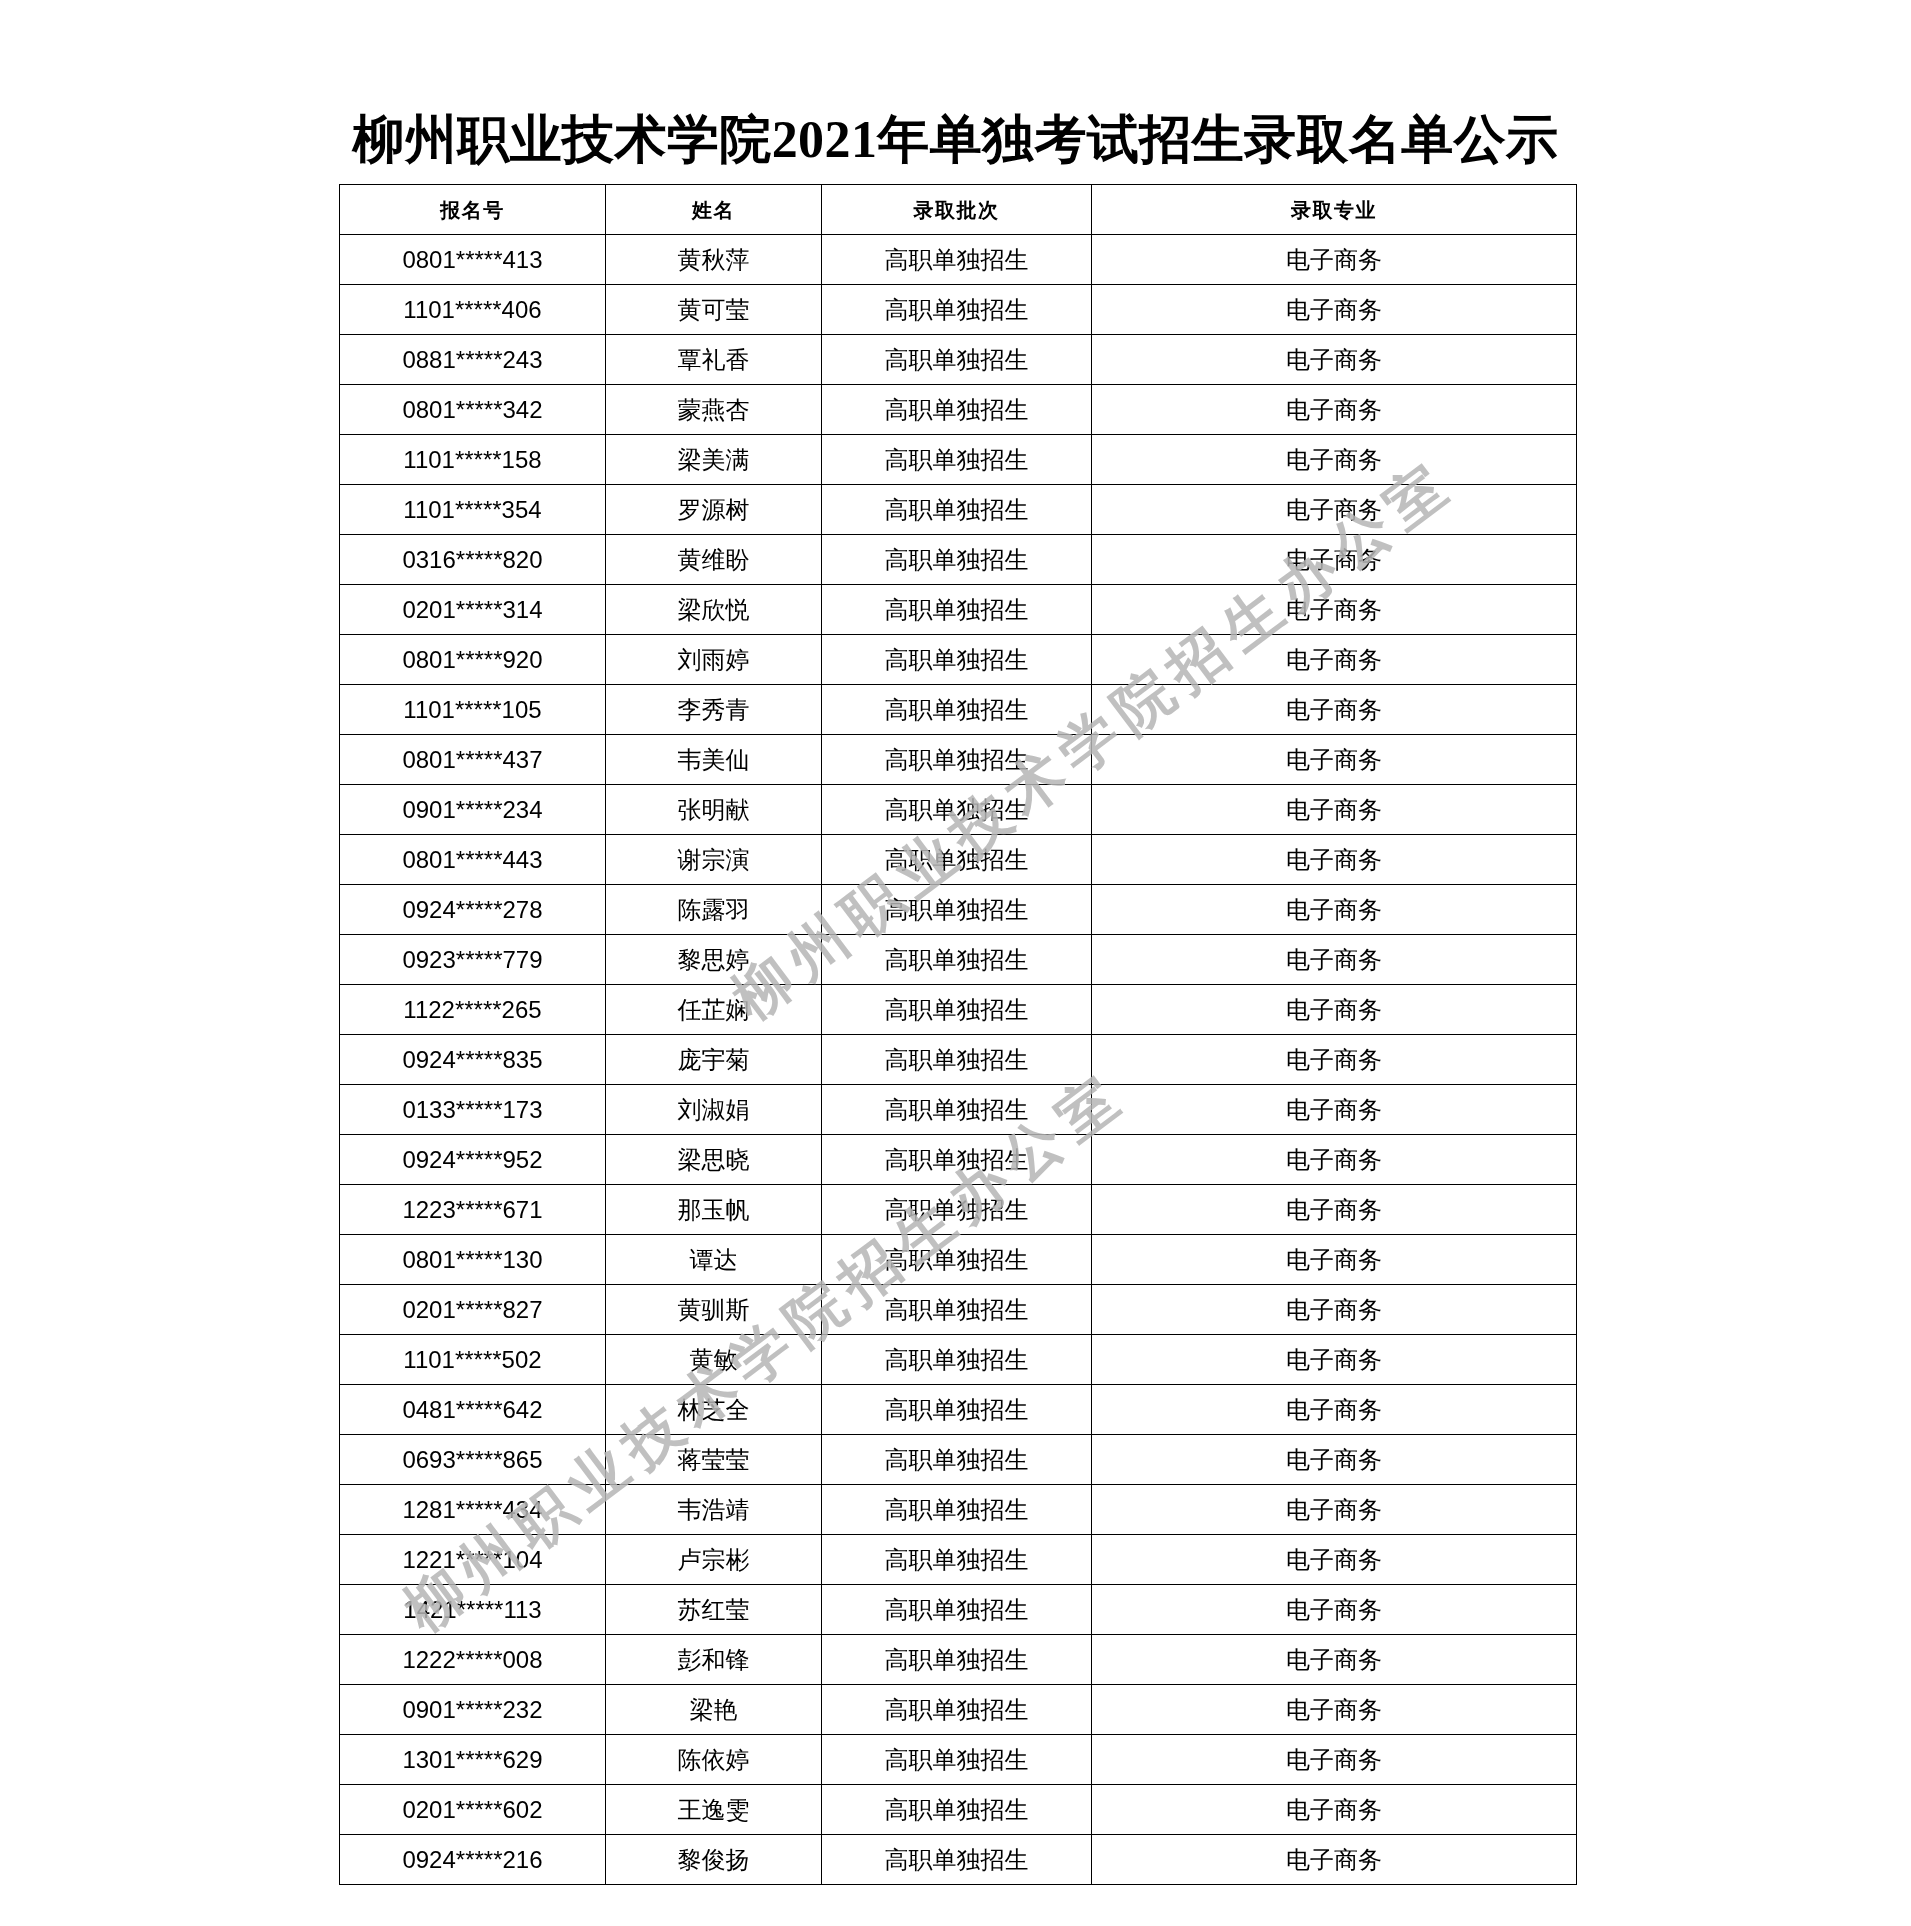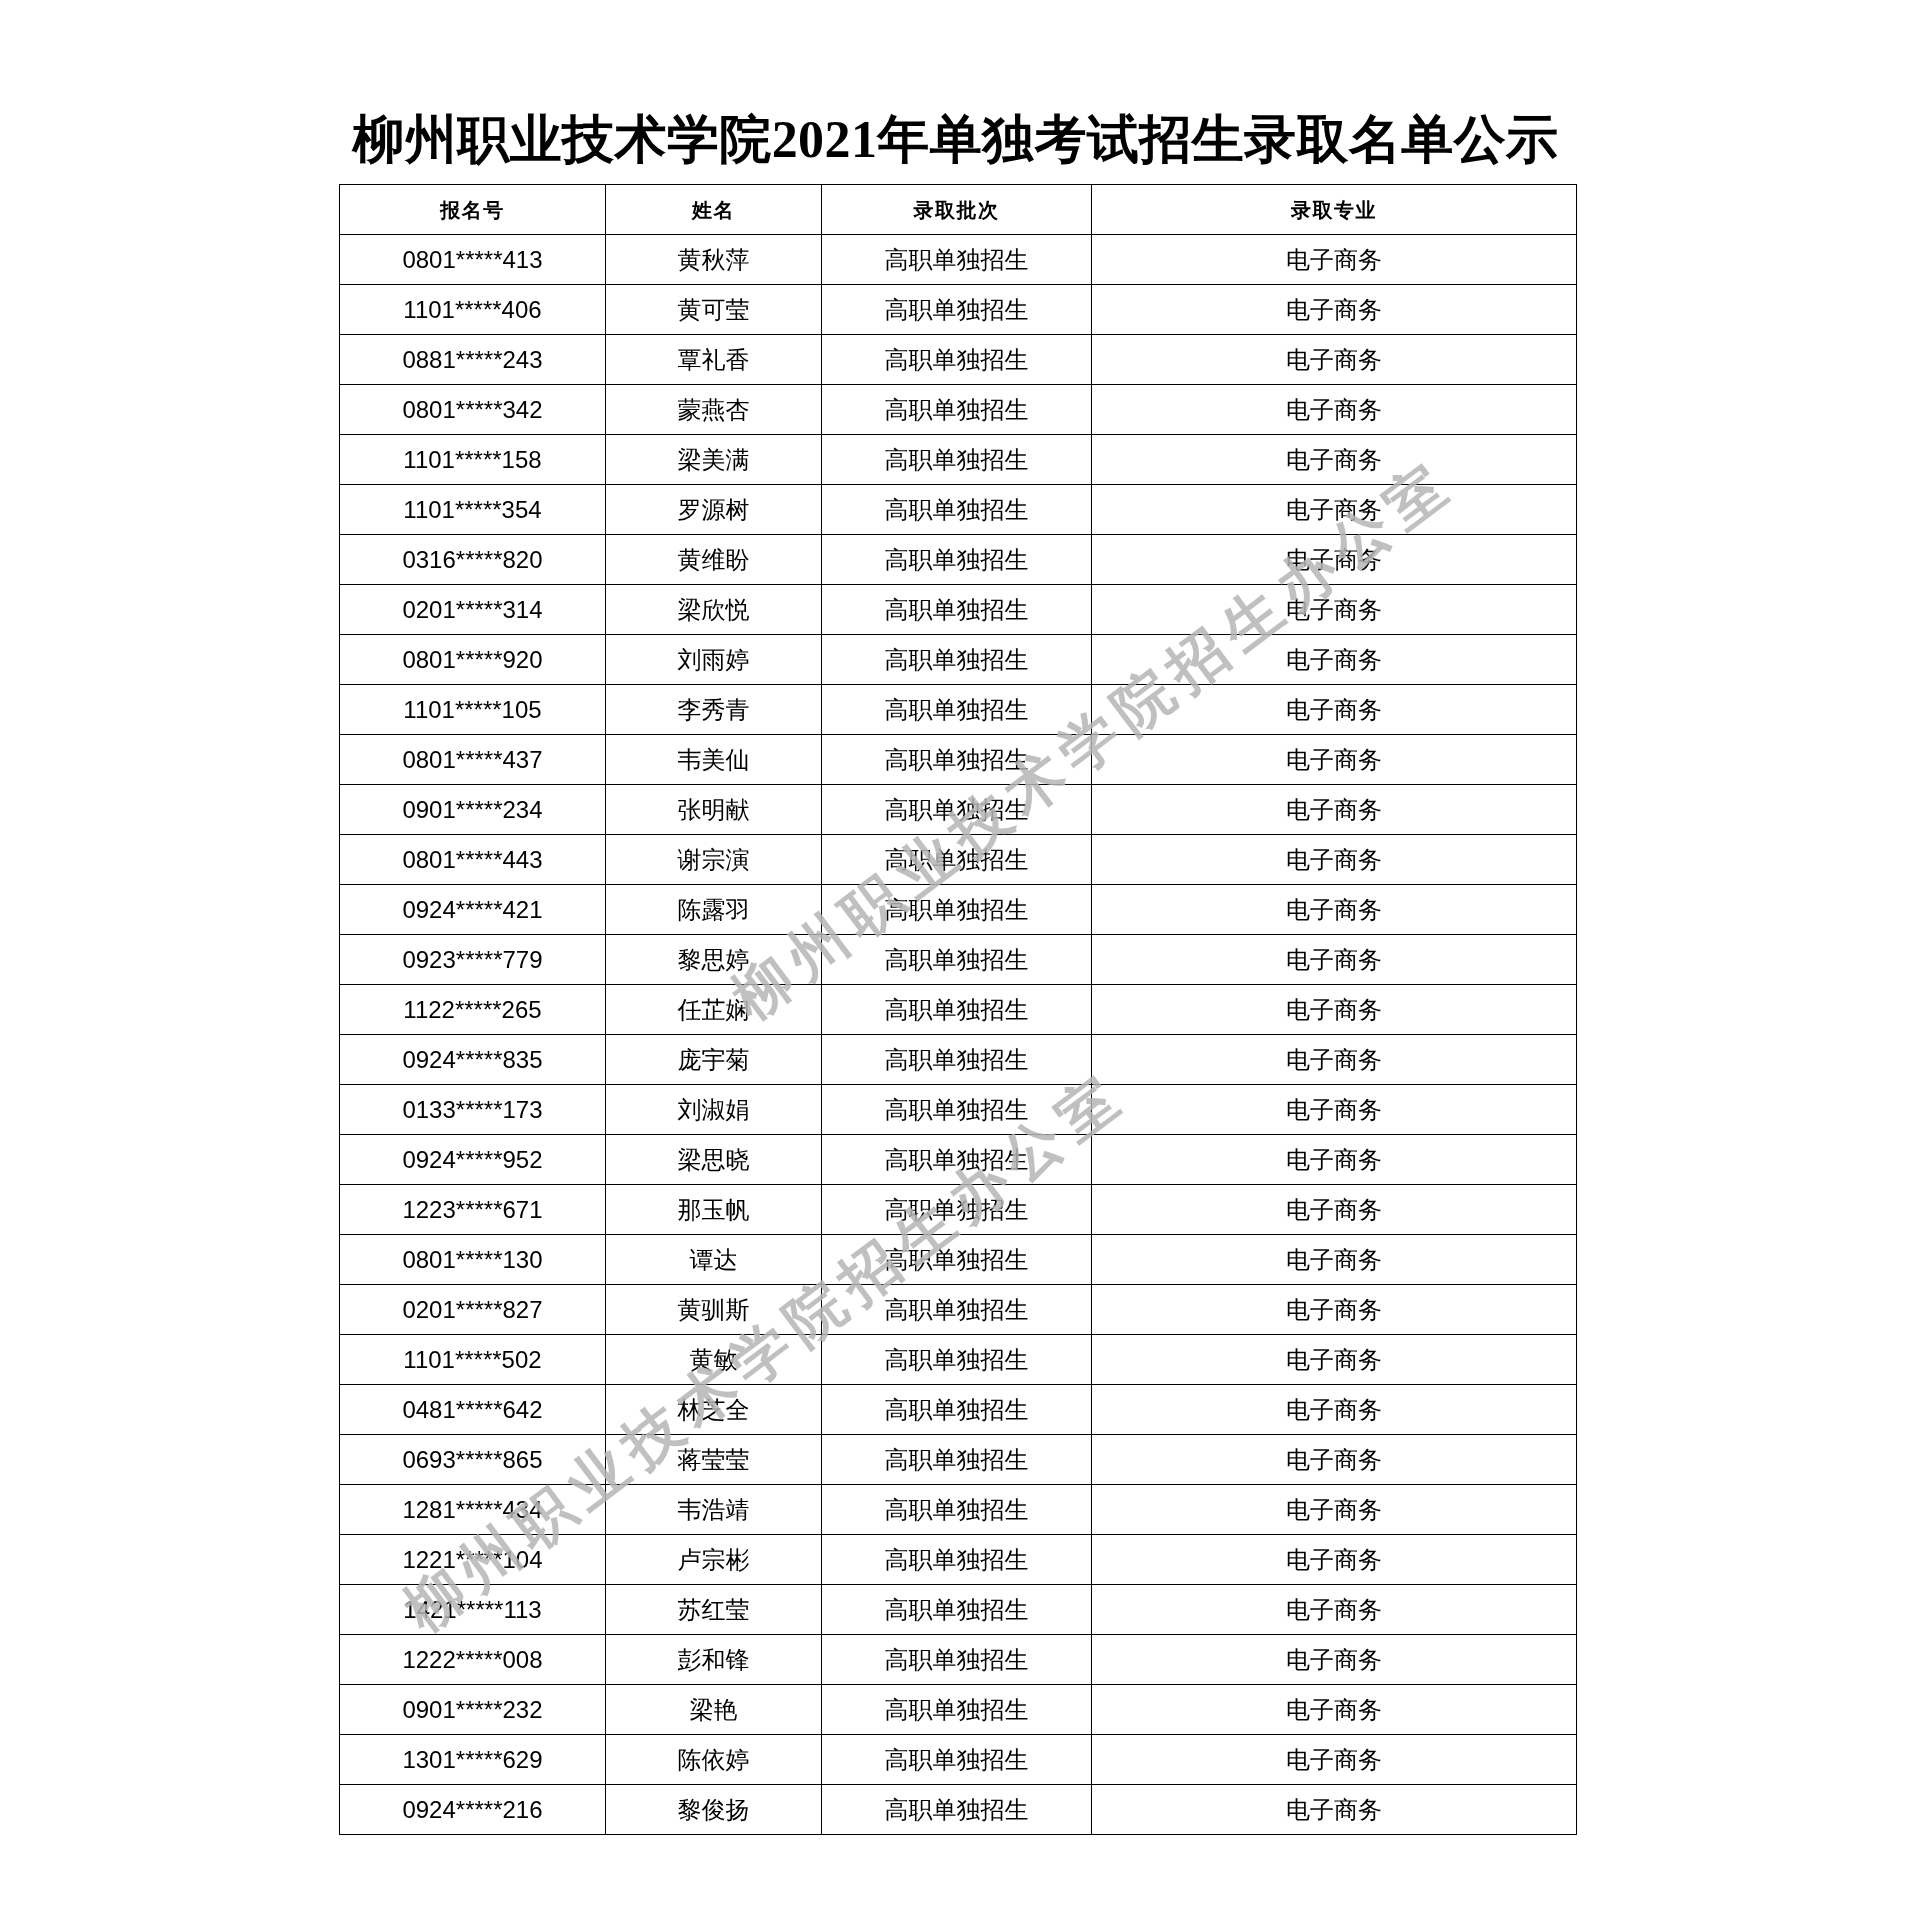--- a/index.html
+++ b/index.html
@@ -200,21 +200,21 @@
             <td>高职单独招生</td>
             <td>电子商务</td>
           </tr>
           <tr>
             <td>0801*****443</td>
             <td>谢宗演</td>
             <td>高职单独招生</td>
             <td>电子商务</td>
           </tr>
           <tr>
-            <td>0924*****421</td>
+            <td>0924*****278</td>
             <td>陈露羽</td>
             <td>高职单独招生</td>
             <td>电子商务</td>
           </tr>
           <tr>
             <td>0923*****779</td>
             <td>黎思婷</td>
             <td>高职单独招生</td>
             <td>电子商务</td>
           </tr>
@@ -304,20 +304,26 @@
           </tr>
           <tr>
             <td>0901*****232</td>
             <td>梁艳</td>
             <td>高职单独招生</td>
             <td>电子商务</td>
           </tr>
           <tr>
             <td>1301*****629</td>
             <td>陈依婷</td>
+            <td>高职单独招生</td>
+            <td>电子商务</td>
+          </tr>
+          <tr>
+            <td>0201*****602</td>
+            <td>王逸雯</td>
             <td>高职单独招生</td>
             <td>电子商务</td>
           </tr>
           <tr>
             <td>0924*****216</td>
             <td>黎俊扬</td>
             <td>高职单独招生</td>
             <td>电子商务</td>
           </tr>
         </tbody>

